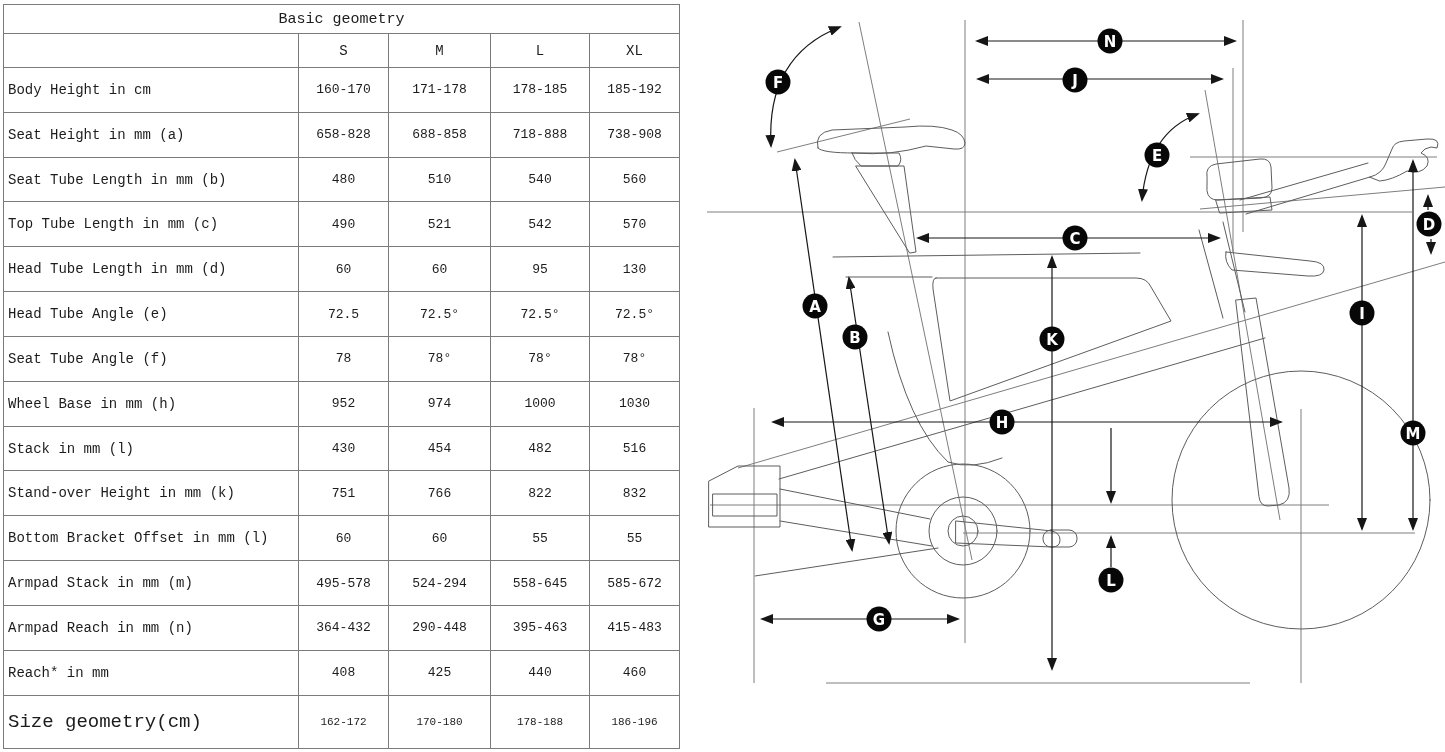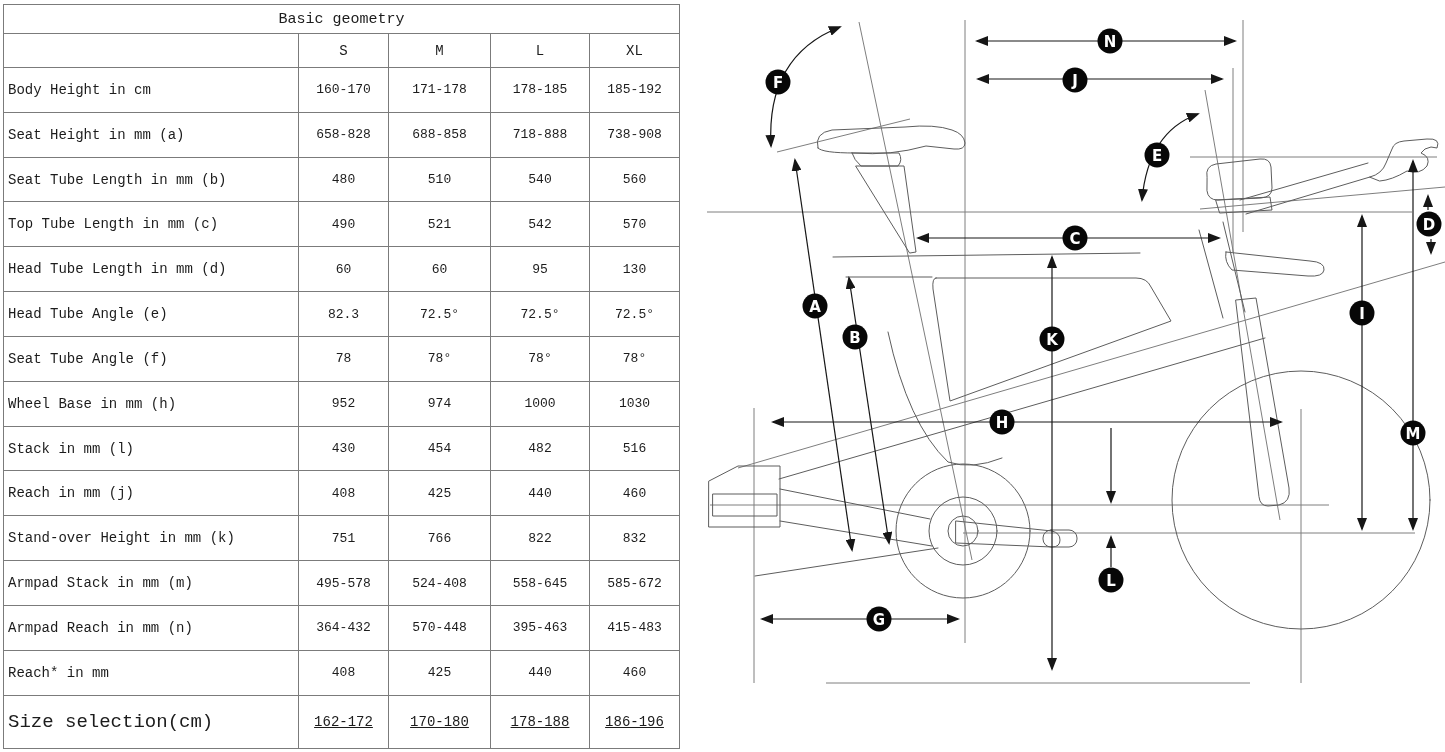--- a/index.html
+++ b/index.html
@@ -10,21 +10,21 @@
              border-collapse:collapse;table-layout:fixed;border-radius:10px;}
   #geo-table td,#geo-table th{border:1px solid #7b7b7b;font-weight:normal;
              font-size:14px;overflow:hidden;white-space:nowrap;}
   #geo-table .title-cell{height:26px;text-align:center;font-size:15px;}
   #geo-table .hdr-row th{height:31px;text-align:center;font-size:14px;}
   #geo-table tbody tr{height:37px;}
   #geo-table .lbl{text-align:left;padding-left:4px;}
   #geo-table .val{text-align:center;font-size:13px;}
   #geo-table tr.footer{height:44px;}
   #geo-table tr.footer .lbl{font-size:19px;}
-  #geo-table tr.footer .val{font-size:14px;text-decoration:underline;}
+  #geo-table tr.footer .val{font-size:11px;}
   
   #diagram{position:absolute;left:680px;top:0;}
   .thin{stroke:#7e7e7e;stroke-width:1;fill:none;}
   .bike{stroke:#5d5d5d;stroke-width:1;fill:none;stroke-linejoin:round;stroke-linecap:round;}
   .dim{stroke:#161616;stroke-width:1.2;fill:none;}
   .lblc{fill:#070707;}
   .lblt{fill:#ffffff;font-family:"DejaVu Sans","Liberation Sans",sans-serif;
         font-size:15px;font-weight:bold;text-anchor:middle;}
 </style>
 </head>
@@ -83,21 +83,21 @@
         </tr>
         <tr>
           <td class="lbl">Head Tube Length in mm (d)</td>
           <td class="val">60</td>
           <td class="val">60</td>
           <td class="val">95</td>
           <td class="val">130</td>
         </tr>
         <tr>
           <td class="lbl">Head Tube Angle (e)</td>
-          <td class="val">82.3</td>
+          <td class="val">72.5</td>
           <td class="val">72.5°</td>
           <td class="val">72.5°</td>
           <td class="val">72.5°</td>
         </tr>
         <tr>
           <td class="lbl">Seat Tube Angle (f)</td>
           <td class="val">78</td>
           <td class="val">78°</td>
           <td class="val">78°</td>
           <td class="val">78°</td>
@@ -110,56 +110,56 @@
           <td class="val">1030</td>
         </tr>
         <tr>
           <td class="lbl">Stack in mm (l)</td>
           <td class="val">430</td>
           <td class="val">454</td>
           <td class="val">482</td>
           <td class="val">516</td>
         </tr>
         <tr>
-          <td class="lbl">Reach in mm (j)</td>
-          <td class="val">408</td>
-          <td class="val">425</td>
-          <td class="val">440</td>
-          <td class="val">460</td>
-        </tr>
-        <tr>
           <td class="lbl">Stand-over Height in mm (k)</td>
           <td class="val">751</td>
           <td class="val">766</td>
           <td class="val">822</td>
           <td class="val">832</td>
         </tr>
         <tr>
+          <td class="lbl">Bottom Bracket Offset in mm (l)</td>
+          <td class="val">60</td>
+          <td class="val">60</td>
+          <td class="val">55</td>
+          <td class="val">55</td>
+        </tr>
+        <tr>
           <td class="lbl">Armpad Stack in mm (m)</td>
           <td class="val">495-578</td>
-          <td class="val">524-408</td>
+          <td class="val">524-294</td>
           <td class="val">558-645</td>
           <td class="val">585-672</td>
         </tr>
         <tr>
           <td class="lbl">Armpad Reach in mm (n)</td>
           <td class="val">364-432</td>
-          <td class="val">570-448</td>
+          <td class="val">290-448</td>
           <td class="val">395-463</td>
           <td class="val">415-483</td>
         </tr>
         <tr>
           <td class="lbl">Reach* in mm</td>
           <td class="val">408</td>
           <td class="val">425</td>
           <td class="val">440</td>
           <td class="val">460</td>
         </tr>
         <tr class="footer">
-          <td class="lbl">Size selection(cm)</td>
+          <td class="lbl">Size geometry(cm)</td>
           <td class="val">162-172</td>
           <td class="val">170-180</td>
           <td class="val">178-188</td>
           <td class="val">186-196</td>
         </tr>
       </tbody>
   </table>
 
   <svg id="diagram" width="765" height="752" viewBox="0 0 765 752">
     <defs>

